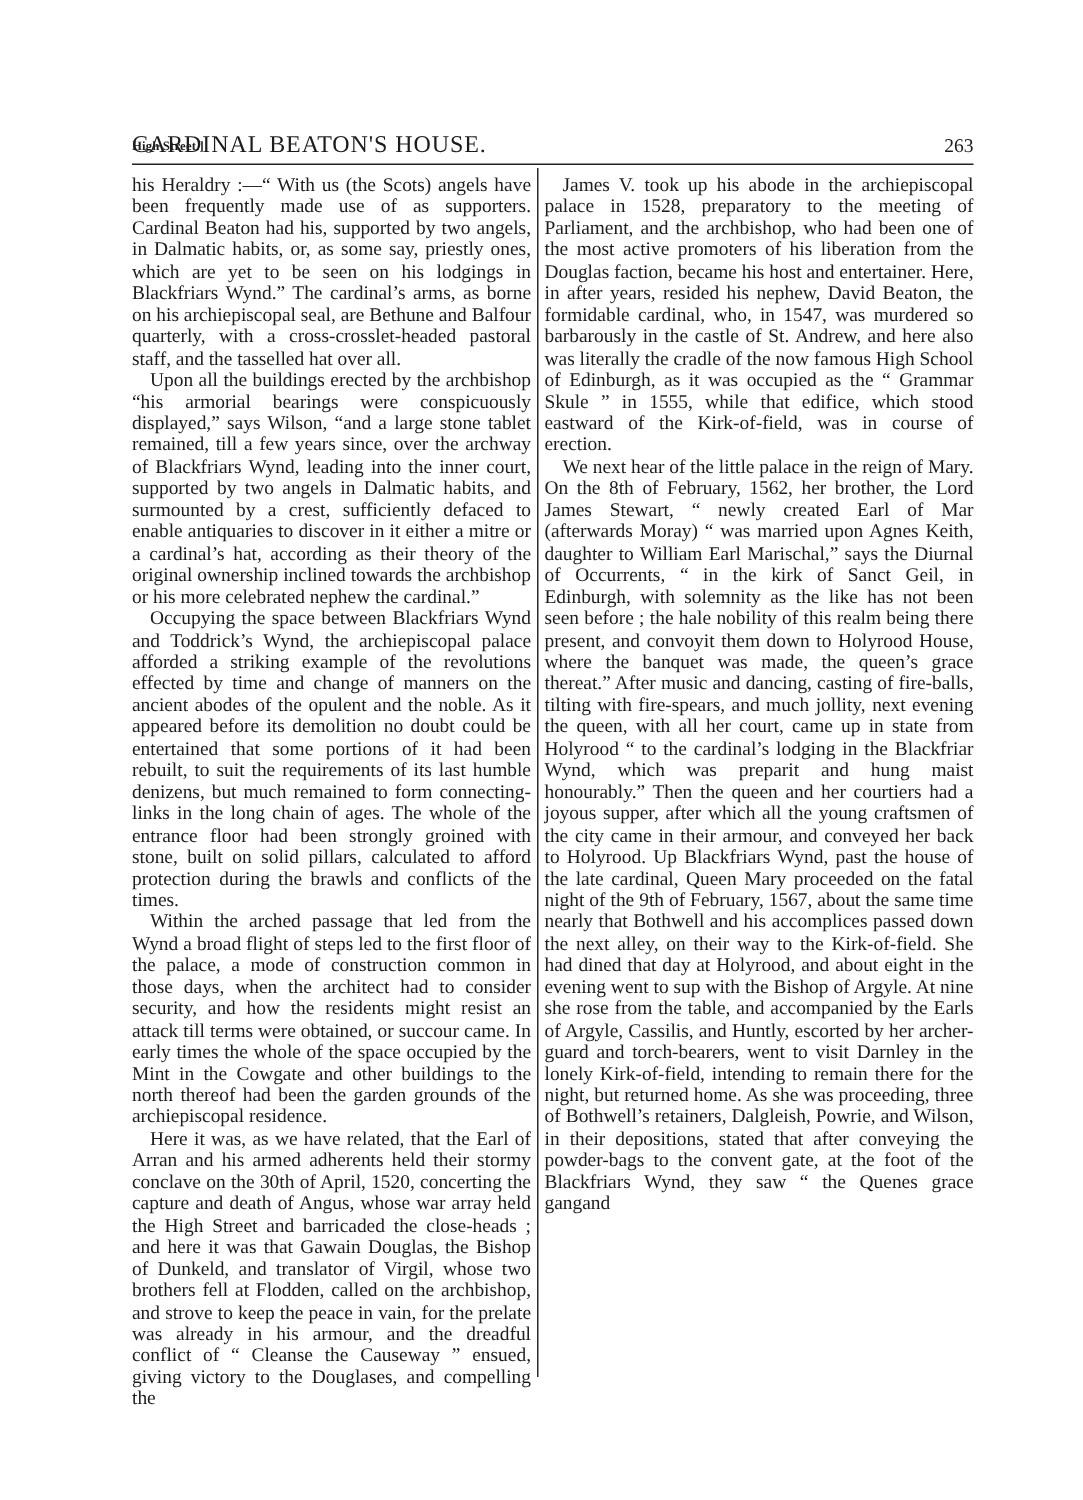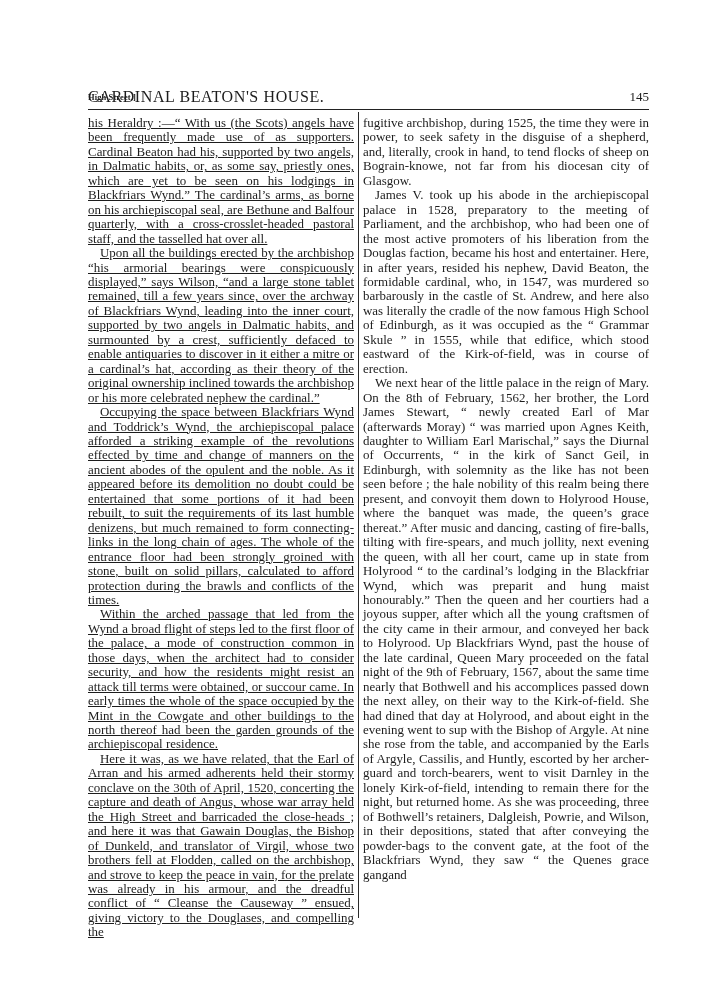--- a/index.html
+++ b/index.html
@@ -34,48 +34,47 @@
     left: 88px; top: 109px; width: 561px; height: 0;
     border-top: 1.4px solid #222;
   }
   .col {
     position: absolute;
     top: 116px;
     font-size: 12.95px;
     line-height: 14.45px;
     text-align: justify;
   }
-  .col-left { left: 88px; width: 266px; text-decoration: underline; }
+  .col-left { left: 88px; width: 266px; }
   .col-right { left: 363px; width: 286px; }
   .col p { margin: 0; text-indent: 0; }
   .col p.indent { text-indent: 12px; }
   .col p.cont { text-indent: 0; }
   .divider {
     position: absolute;
     left: 358px; top: 112px; width: 0; height: 806px;
     border-left: 1px solid #2a2a2a;
   }
 </style>
 </head>
 <body>
 
 <div class="running-head">
   <span class="rh-left">High Street.]</span>
   <span class="rh-center">CARDINAL BEATON'S HOUSE.</span>
-  <span class="rh-right">145</span>
+  <span class="rh-right">263</span>
 </div>
 <div class="head-rule"></div>
 
 <div class="col col-left">
   <p class="cont">his Heraldry :—“ With us (the Scots) angels have been frequently made use of as supporters. Cardinal Beaton had his, supported by two angels, in Dalmatic habits, or, as some say, priestly ones, which are yet to be seen on his lodgings in Blackfriars Wynd.” The cardinal’s arms, as borne on his archiepiscopal seal, are Bethune and Balfour quarterly, with a cross-crosslet-headed pastoral staff, and the tasselled hat over all.</p>
   <p class="indent">Upon all the buildings erected by the archbishop “his armorial bearings were conspicuously displayed,” says Wilson, “and a large stone tablet remained, till a few years since, over the archway of Blackfriars Wynd, leading into the inner court, supported by two angels in Dalmatic habits, and surmounted by a crest, sufficiently defaced to enable antiquaries to discover in it either a mitre or a cardinal’s hat, according as their theory of the original ownership inclined towards the archbishop or his more celebrated nephew the cardinal.”</p>
   <p class="indent">Occupying the space between Blackfriars Wynd and Toddrick’s Wynd, the archiepiscopal palace afforded a striking example of the revolutions effected by time and change of manners on the ancient abodes of the opulent and the noble. As it appeared before its demolition no doubt could be entertained that some portions of it had been rebuilt, to suit the requirements of its last humble denizens, but much remained to form connecting-links in the long chain of ages. The whole of the entrance floor had been strongly groined with stone, built on solid pillars, calculated to afford protection during the brawls and conflicts of the times.</p>
   <p class="indent">Within the arched passage that led from the Wynd a broad flight of steps led to the first floor of the palace, a mode of construction common in those days, when the architect had to consider security, and how the residents might resist an attack till terms were obtained, or succour came. In early times the whole of the space occupied by the Mint in the Cowgate and other buildings to the north thereof had been the garden grounds of the archiepiscopal residence.</p>
   <p class="indent">Here it was, as we have related, that the Earl of Arran and his armed adherents held their stormy conclave on the 30th of April, 1520, concerting the capture and death of Angus, whose war array held the High Street and barricaded the close-heads ; and here it was that Gawain Douglas, the Bishop of Dunkeld, and translator of Virgil, whose two brothers fell at Flodden, called on the archbishop, and strove to keep the peace in vain, for the prelate was already in his armour, and the dreadful conflict of “ Cleanse the Causeway ” ensued, giving victory to the Douglases, and compelling the</p>
 </div>
 
 <div class="divider"></div>
 
 <div class="col col-right">
-  <p class="cont">fugitive archbishop, during 1525, the time they were in power, to seek safety in the disguise of a shepherd, and, literally, crook in hand, to tend flocks of sheep on Bograin-knowe, not far from his diocesan city of Glasgow.</p>
   <p class="indent">James V. took up his abode in the archiepiscopal palace in 1528, preparatory to the meeting of Parliament, and the archbishop, who had been one of the most active promoters of his liberation from the Douglas faction, became his host and entertainer. Here, in after years, resided his nephew, David Beaton, the formidable cardinal, who, in 1547, was murdered so barbarously in the castle of St. Andrew, and here also was literally the cradle of the now famous High School of Edinburgh, as it was occupied as the “ Grammar Skule ” in 1555, while that edifice, which stood eastward of the Kirk-of-field, was in course of erection.</p>
   <p class="indent">We next hear of the little palace in the reign of Mary. On the 8th of February, 1562, her brother, the Lord James Stewart, “ newly created Earl of Mar (afterwards Moray) “ was married upon Agnes Keith, daughter to William Earl Marischal,” says the Diurnal of Occurrents, “ in the kirk of Sanct Geil, in Edinburgh, with solemnity as the like has not been seen before ; the hale nobility of this realm being there present, and convoyit them down to Holyrood House, where the banquet was made, the queen’s grace thereat.” After music and dancing, casting of fire-balls, tilting with fire-spears, and much jollity, next evening the queen, with all her court, came up in state from Holyrood “ to the cardinal’s lodging in the Blackfriar Wynd, which was preparit and hung maist honourably.” Then the queen and her courtiers had a joyous supper, after which all the young craftsmen of the city came in their armour, and conveyed her back to Holyrood. Up Blackfriars Wynd, past the house of the late cardinal, Queen Mary proceeded on the fatal night of the 9th of February, 1567, about the same time nearly that Bothwell and his accomplices passed down the next alley, on their way to the Kirk-of-field. She had dined that day at Holyrood, and about eight in the evening went to sup with the Bishop of Argyle. At nine she rose from the table, and accompanied by the Earls of Argyle, Cassilis, and Huntly, escorted by her archer-guard and torch-bearers, went to visit Darnley in the lonely Kirk-of-field, intending to remain there for the night, but returned home. As she was proceeding, three of Bothwell’s retainers, Dalgleish, Powrie, and Wilson, in their depositions, stated that after conveying the powder-bags to the convent gate, at the foot of the Blackfriars Wynd, they saw “ the Quenes grace gangand</p>
 </div>
 
 </body></html>

